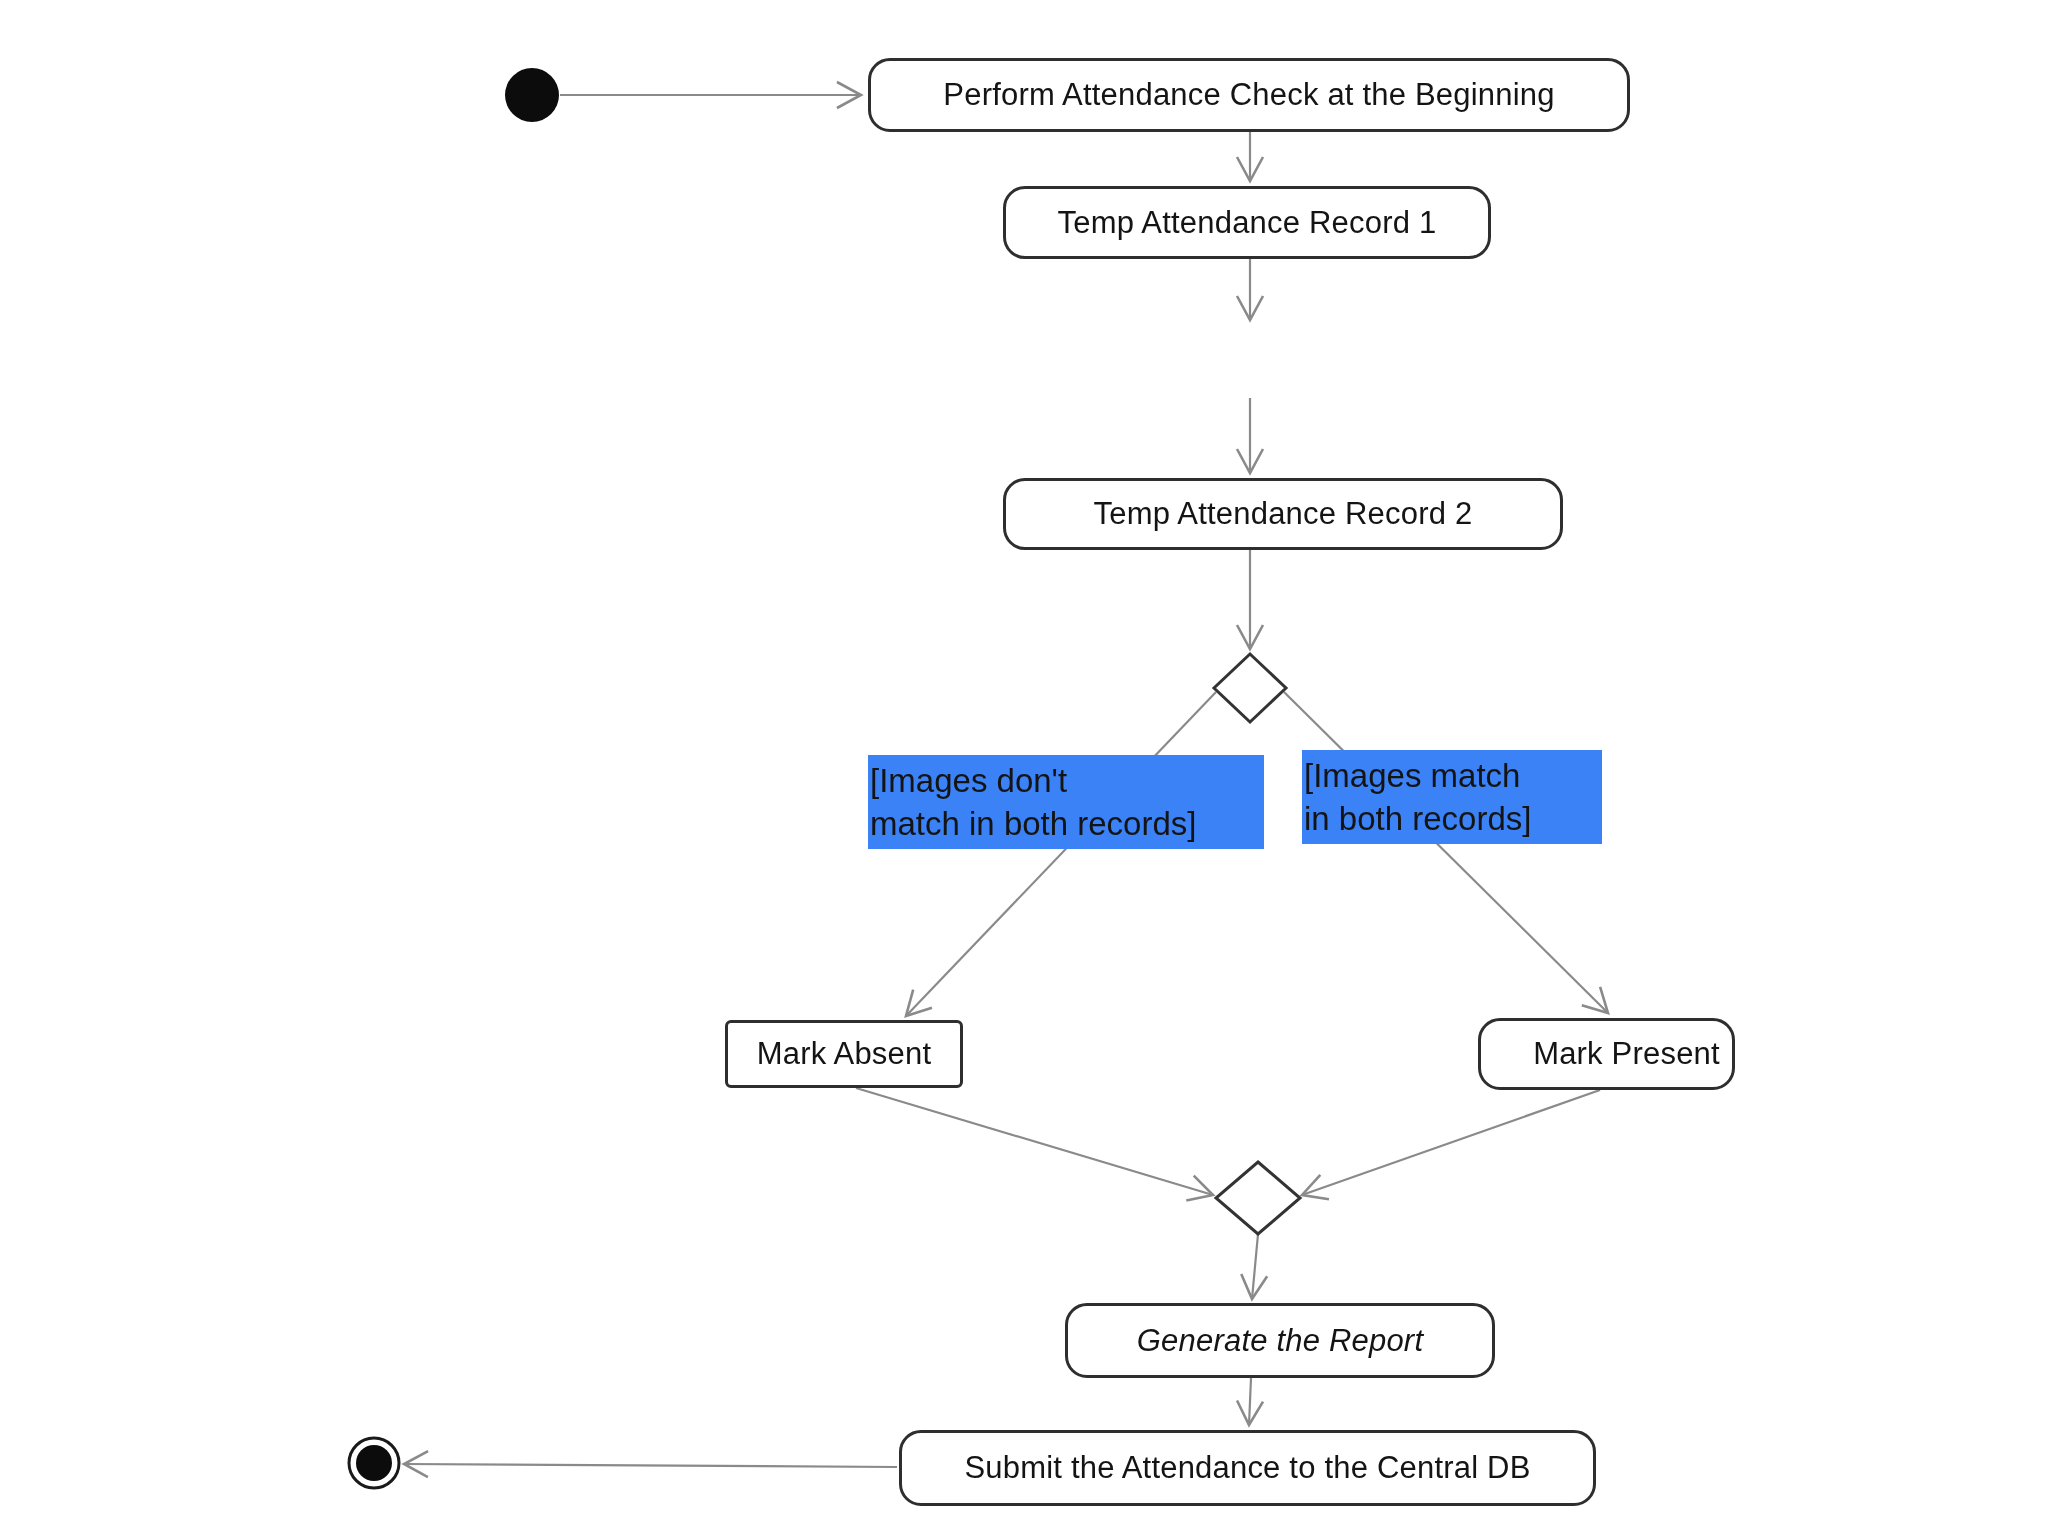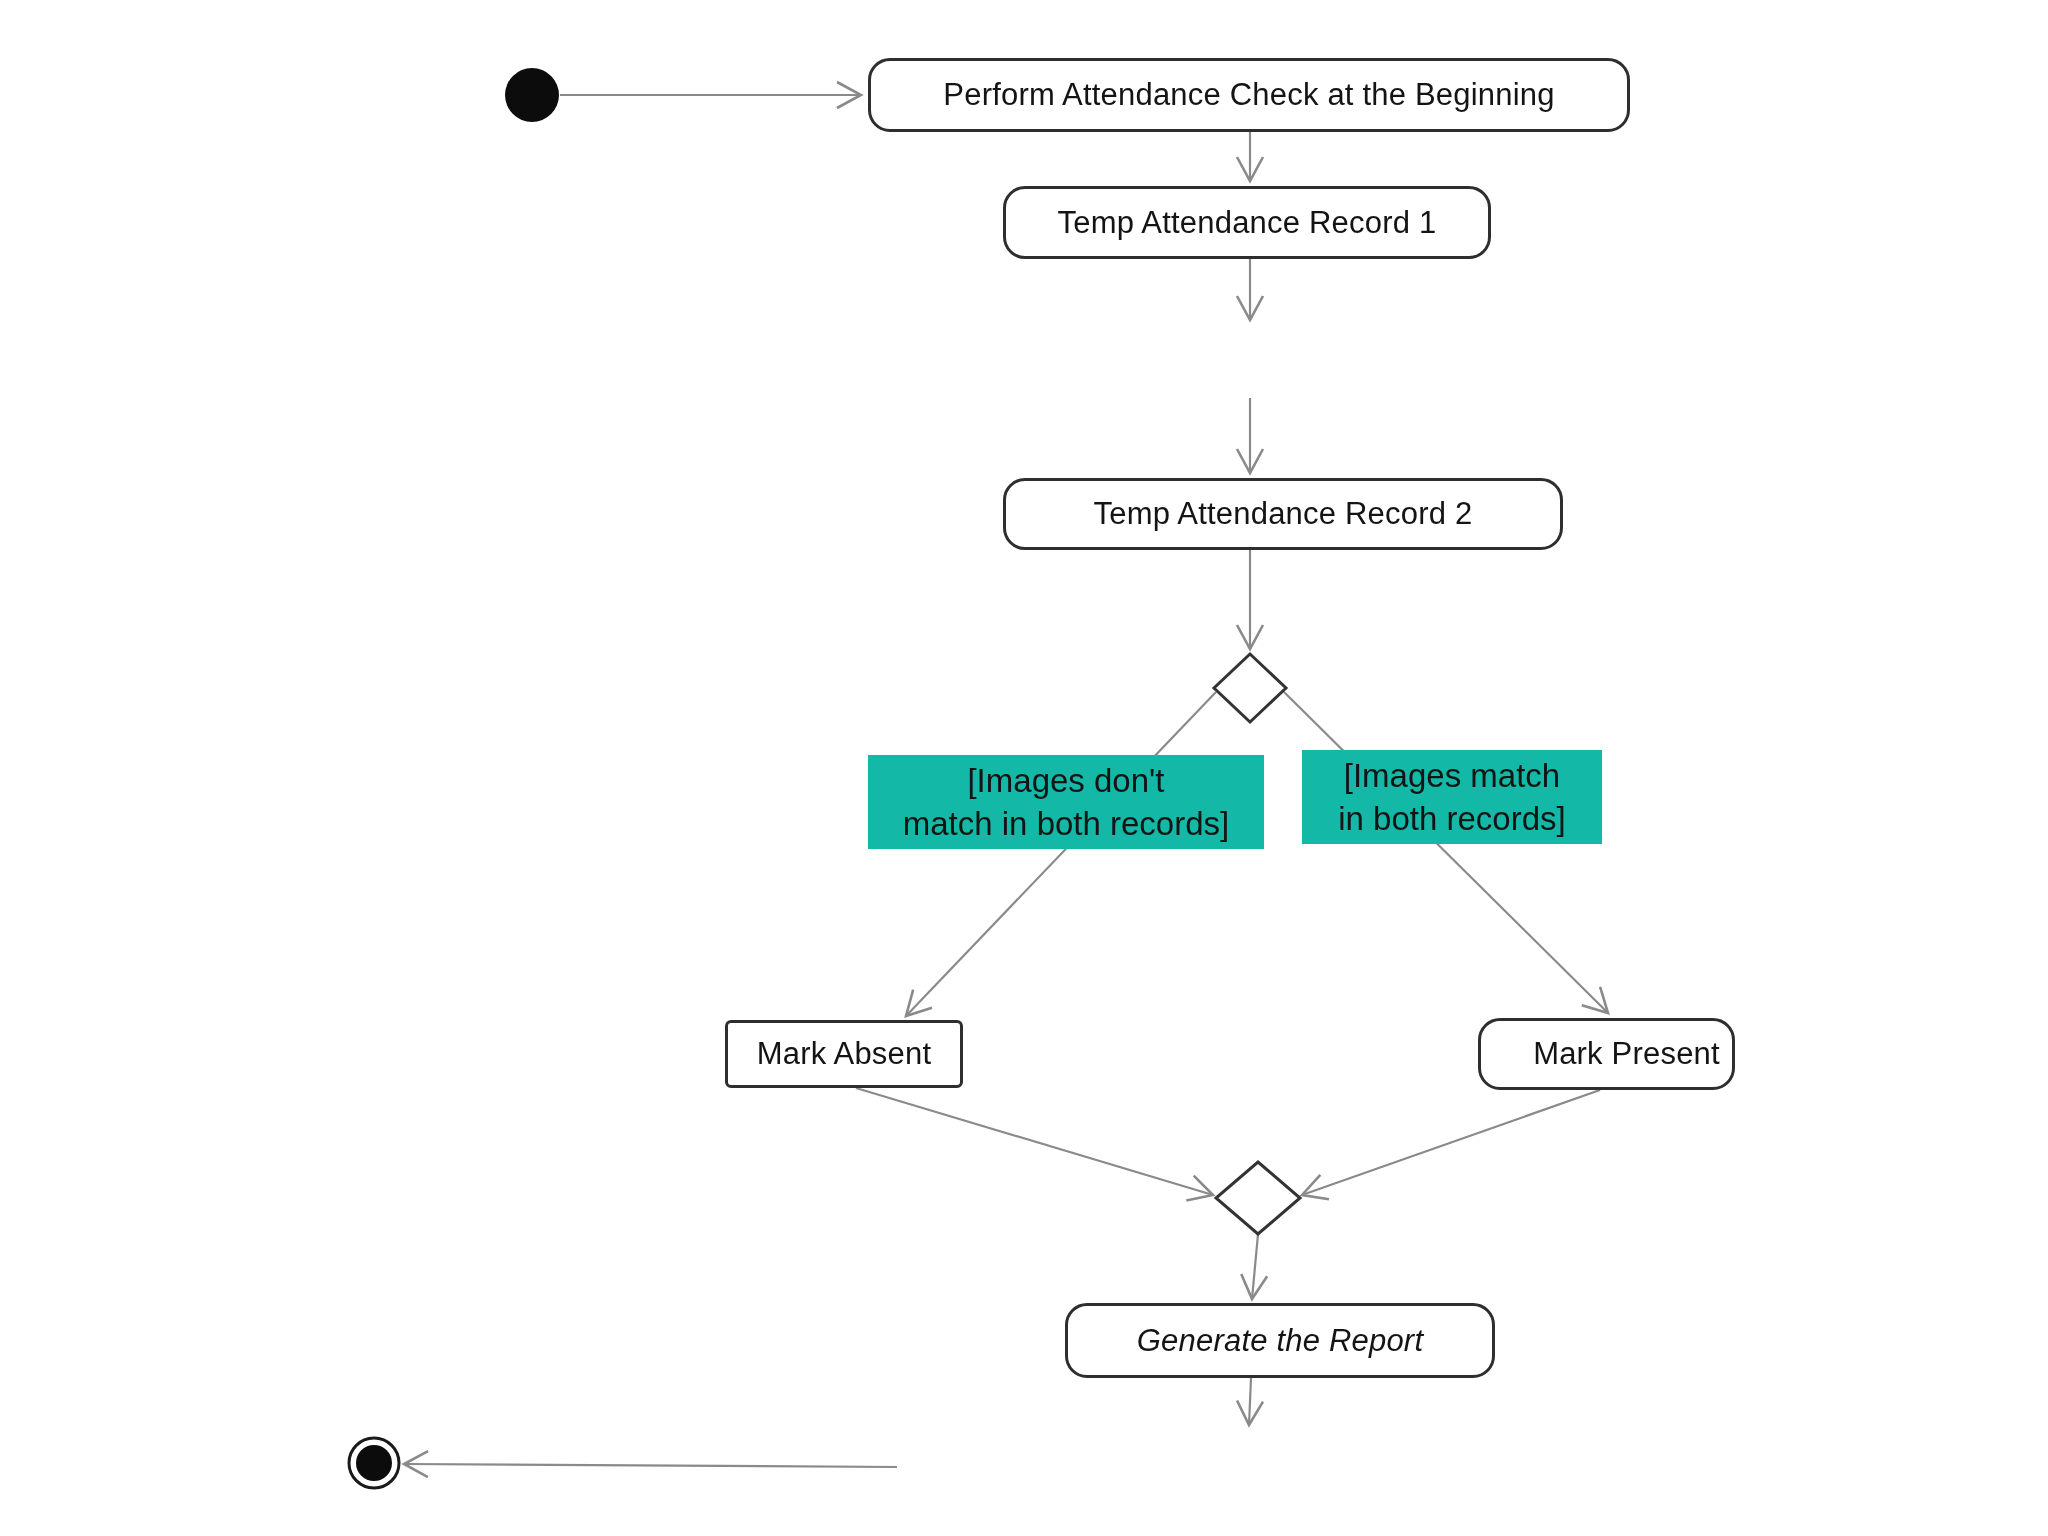--- a/index.html
+++ b/index.html
@@ -34,24 +34,23 @@
   #n-check-begin  { left: 868px;  top: 58px;   width: 762px; height: 74px; }
   #n-temp1        { left: 1003px; top: 186px;  width: 488px; height: 73px; }
   #n-check-end    { left: 828px;  top: 325px;  width: 840px; height: 73px; }
   #n-temp2        { left: 1003px; top: 478px;  width: 560px; height: 72px; }
   #n-mark-absent  { left: 725px;  top: 1020px; width: 238px; height: 68px; border-radius: 6px; }
   #n-mark-present { left: 1478px; top: 1018px; width: 257px; height: 72px; padding-left: 40px; }
   #n-generate     { left: 1065px; top: 1303px; width: 430px; height: 75px; font-style: italic; }
   #n-submit       { left: 899px;  top: 1430px; width: 697px; height: 76px; }
   .guard {
     position: absolute;
-    background: #14b8a6;
+    background: #3b82f6;
     font-size: 33px;
     line-height: 43px;
-    text-align: center;
     color: #141414;
     padding: 4px 2px;
   }
   #g-no-match { left: 868px;  top: 755px; width: 392px; }
   #g-match    { left: 1302px; top: 750px; width: 296px; }
   .guard .gline { display: block; }
 </style>
 </head>
 <body>
 
@@ -98,14 +97,15 @@
     <span class="gline">[Images match</span>
     <span class="gline">in both records]</span>
   </div>
 
   <div class="action" id="n-check-begin">Perform Attendance Check at the Beginning</div>
   <div class="action" id="n-temp1">Temp Attendance Record 1</div>
   <div class="action" id="n-temp2">Temp Attendance Record 2</div>
   <div class="action" id="n-mark-absent">Mark Absent</div>
   <div class="action" id="n-mark-present">Mark Present</div>
   <div class="action" id="n-generate">Generate the Report</div>
+  <div class="action" id="n-submit">Submit the Attendance to the Central DB</div>
 
 </div>
 
 </body></html>

